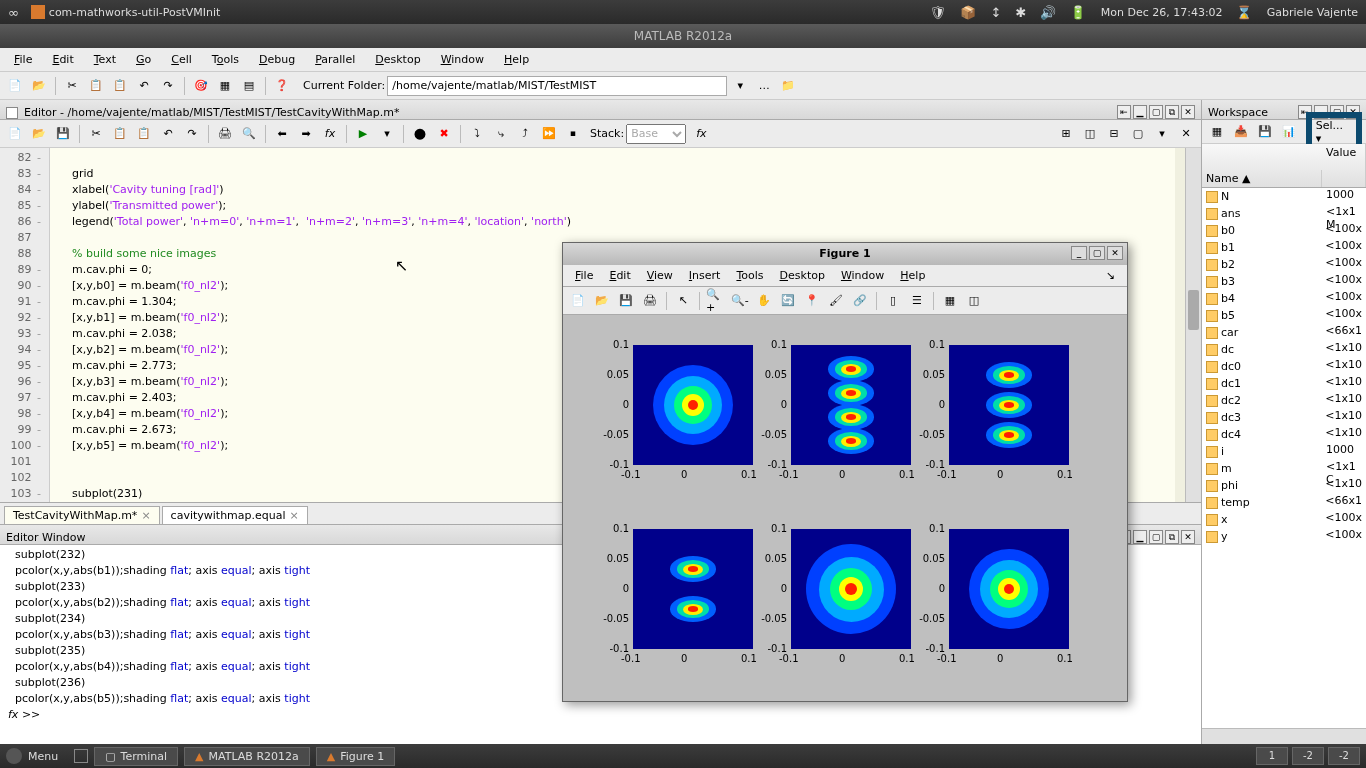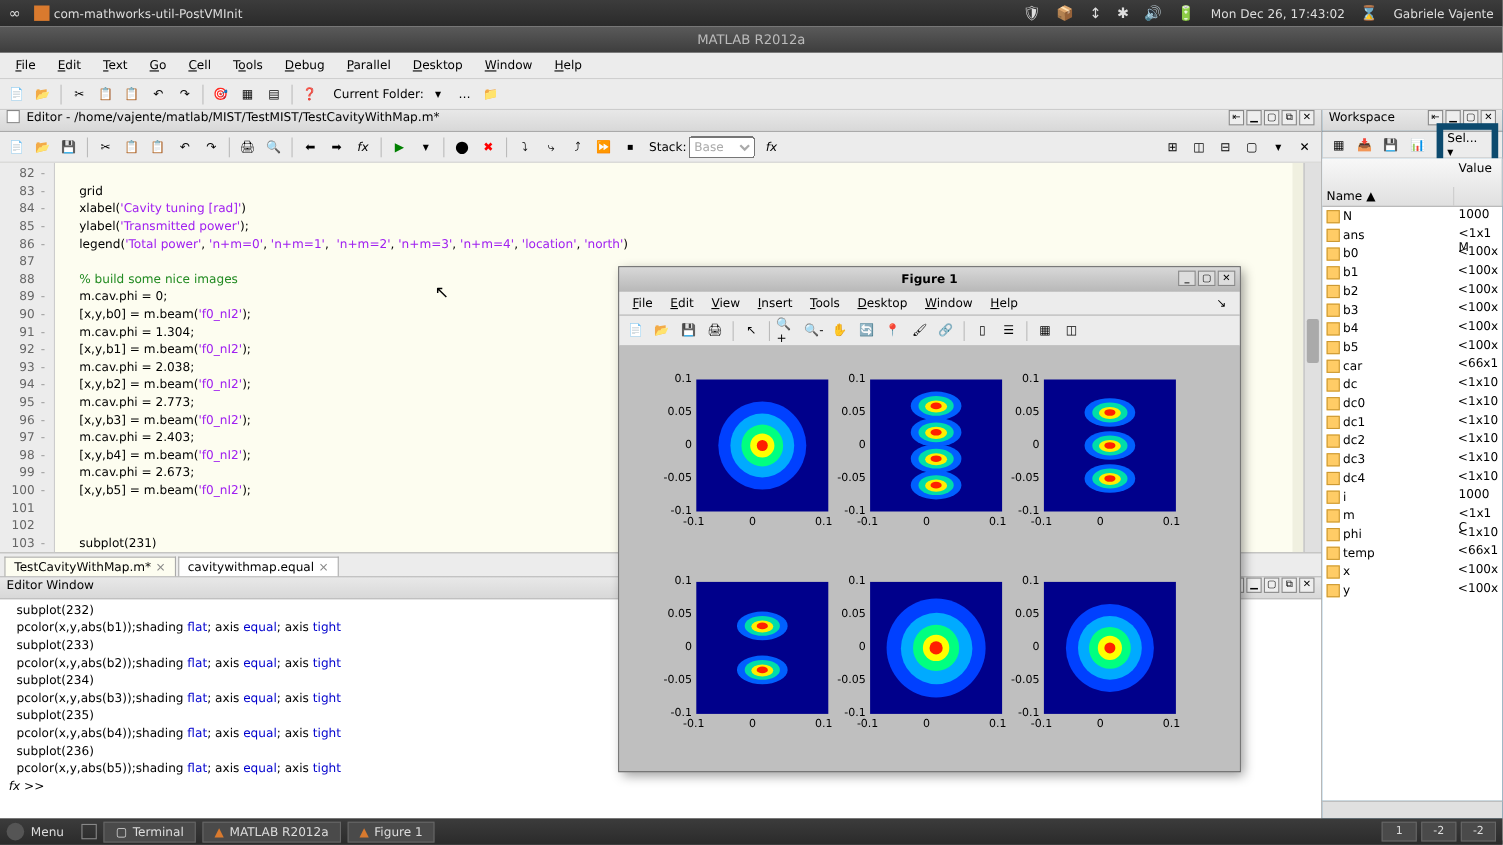--- a/index.html
+++ b/index.html
@@ -17,24 +17,24 @@
 .menubar span { padding: 2px 8px; cursor: pointer; }
 .menubar span u { text-decoration: underline; }
 .toolbar1 { height: 28px; background: #ececec; display: flex; align-items: center; padding: 0 4px; gap: 2px; border-bottom: 1px solid #ccc; }
 .tbtn { width: 22px; height: 22px; border: 1px solid transparent; display: flex; align-items: center; justify-content: center; cursor: pointer; }
 .tsep { width: 1px; height: 18px; background: #bbb; margin: 0 3px; }
 .folder-input { flex: 1; height: 20px; border: 1px solid #aaa; background: #fff; padding: 0 4px; max-width: 340px; }
 
 
 .main { display: flex; height: calc(100% - 76px); }
 .left-col { flex: 1; display: flex; flex-direction: column; border-right: 1px solid #aaa; }
-.right-col { width: 164px; background: #0369a1; display: flex; flex-direction: column; }
-
-
-.panel-title { height: 20px; background: linear-gradient(to bottom, #e8e8e8, #d8d8d8); border-bottom: 1px solid #aaa; display: flex; align-items: flex-start; padding: 0 6px; font-size: 11px; }
+.right-col { width: 164px; background: #0f172a; display: flex; flex-direction: column; }
+
+
+.panel-title { height: 20px; background: linear-gradient(to bottom, #e8e8e8, #d8d8d8); border-bottom: 1px solid #aaa; display: flex; align-items: flex-end; padding: 0 6px; font-size: 11px; }
 .panel-title-ctrls { margin-left: auto; display: flex; gap: 2px; }
 .panel-title-ctrls span { width: 14px; height: 14px; border: 1px solid #888; display: flex; align-items: center; justify-content: center; font-size: 9px; cursor: pointer; background: #eee; }
 .editor-toolbar { height: 28px; background: #ececec; display: flex; align-items: center; padding: 0 4px; gap: 2px; border-bottom: 1px solid #ccc; }
 .editor-toolbar .right { margin-left: auto; display: flex; gap: 2px; }
 .editor-area { flex: 1; background: #fdfdf0; display: flex; font-family: "DejaVu Sans Mono", monospace; font-size: 12px; overflow: hidden; position: relative; }
 .gutter { background: #ececec; color: #666; text-align: right; padding: 2px 6px; line-height: 16px; border-right: 1px solid #ccc; width: 50px; }
 .gutter div { height: 16px; }
 .gutter .dash { display: inline-block; width: 8px; text-align: center; color: #999; }
 .code { padding: 2px 8px; line-height: 16px; white-space: pre; }
 .code div { height: 16px; }
@@ -147,20 +147,21 @@
     <div class="tbtn">📋</div>
     <div class="tbtn">↶</div>
     <div class="tbtn">↷</div>
     <div class="tsep"></div>
     <div class="tbtn">🎯</div>
     <div class="tbtn">▦</div>
     <div class="tbtn">▤</div>
     <div class="tsep"></div>
     <div class="tbtn">❓</div>
     <span style="margin-left:8px">Current Folder:</span>
+    <input class="folder-input" value="/home/vajente/matlab/MIST/TestMIST" style="">
     <div class="tbtn">▾</div>
     <div class="tbtn">…</div>
     <div class="tbtn">📁</div>
   </div>
 
   <div class="main">
     <div class="left-col">
 
       <div class="panel-title">
         <span style="width:12px;height:12px;background:#fff;border:1px solid #888;margin-right:6px"></span>

